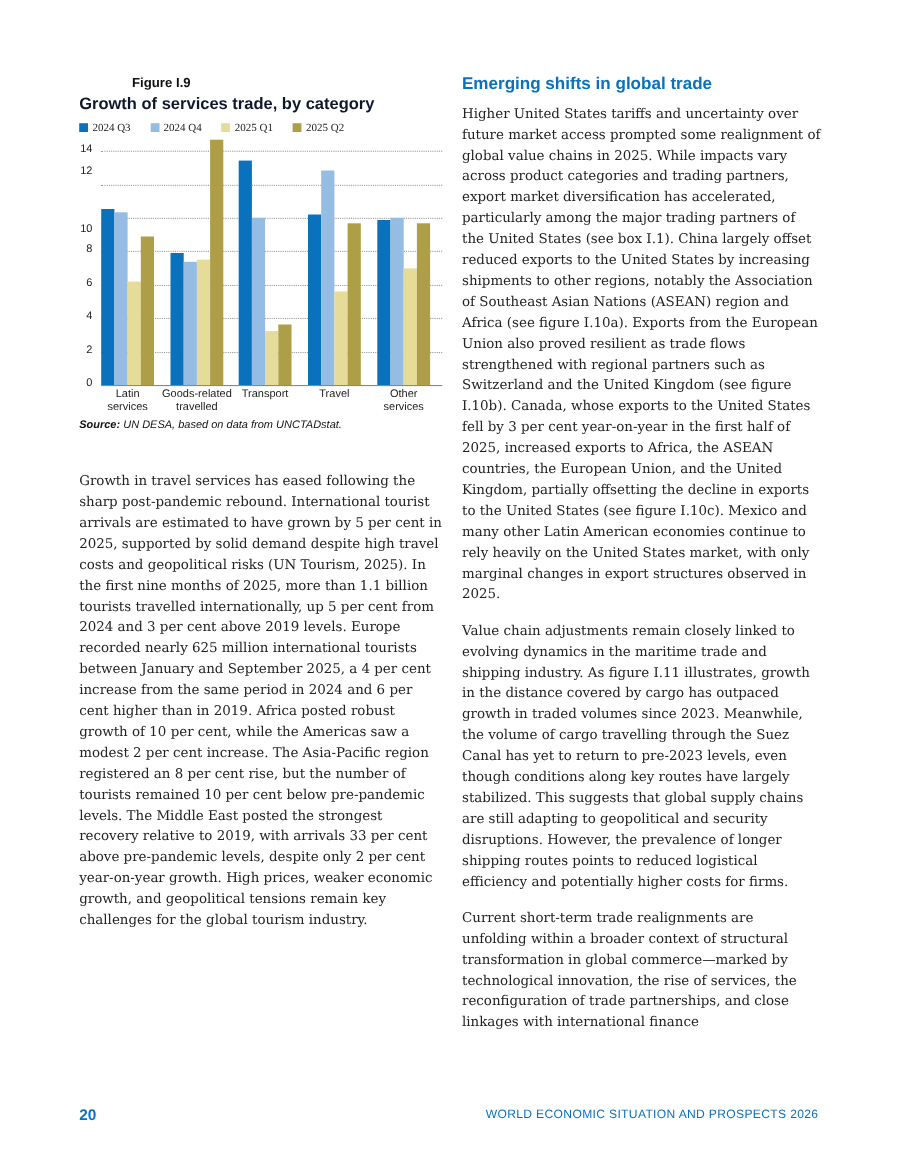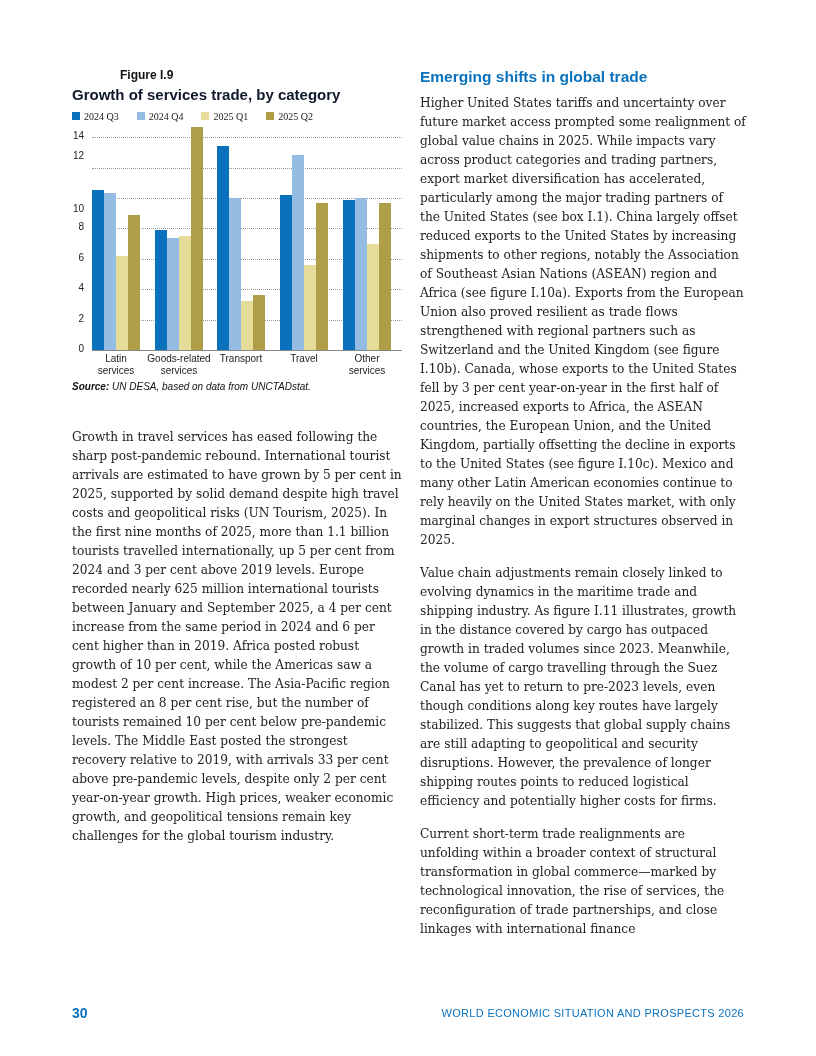--- a/index.html
+++ b/index.html
@@ -70,21 +70,21 @@
       <div class="bar" title="2024 Q4: 10.3" style="left: 32px; top: 70.44px; height: 156.56px; background: rgb(149, 188, 227);"></div>
       <div class="bar" title="2025 Q1: 6.2" style="left: 44px; top: 132.76px; height: 94.24px; background: rgb(230, 220, 154);"></div>
       <div class="bar" title="2025 Q2: 8.9" style="left: 56px; top: 91.72px; height: 135.28px; background: rgb(173, 158, 71);"></div>
       <div class="cat" style="left: 9px; top: 230px; white-space: pre-line;">Latin
 services</div>
       <div class="bar" title="2024 Q3: 7.9" style="left: 83px; top: 106.92px; height: 120.08px; background: rgb(10, 114, 189);"></div>
       <div class="bar" title="2024 Q4: 7.4" style="left: 95px; top: 114.52px; height: 112.48px; background: rgb(149, 188, 227);"></div>
       <div class="bar" title="2025 Q1: 7.5" style="left: 107px; top: 113px; height: 114px; background: rgb(230, 220, 154);"></div>
       <div class="bar" title="2025 Q2: 14.7" style="left: 119px; top: 3.56px; height: 223.44px; background: rgb(173, 158, 71);"></div>
       <div class="cat" style="left: 72px; top: 230px; white-space: pre-line;">Goods-related
-services</div>
+travelled</div>
       <div class="bar" title="2024 Q3: 13.4" style="left: 145px; top: 23.32px; height: 203.68px; background: rgb(10, 114, 189);"></div>
       <div class="bar" title="2024 Q4: 10" style="left: 157px; top: 75px; height: 152px; background: rgb(149, 188, 227);"></div>
       <div class="bar" title="2025 Q1: 3.2" style="left: 169px; top: 178.36px; height: 48.64px; background: rgb(230, 220, 154);"></div>
       <div class="bar" title="2025 Q2: 3.6" style="left: 181px; top: 172.28px; height: 54.72px; background: rgb(173, 158, 71);"></div>
       <div class="cat" style="left: 134px; top: 230px; white-space: pre-line;">Transport</div>
       <div class="bar" title="2024 Q3: 10.2" style="left: 208px; top: 71.96px; height: 155.04px; background: rgb(10, 114, 189);"></div>
       <div class="bar" title="2024 Q4: 12.8" style="left: 220px; top: 32.44px; height: 194.56px; background: rgb(149, 188, 227);"></div>
       <div class="bar" title="2025 Q1: 5.6" style="left: 232px; top: 141.88px; height: 85.12px; background: rgb(230, 220, 154);"></div>
       <div class="bar" title="2025 Q2: 9.7" style="left: 244px; top: 79.56px; height: 147.44px; background: rgb(173, 158, 71);"></div>
       <div class="cat" style="left: 197px; top: 230px; white-space: pre-line;">Travel</div>
@@ -100,14 +100,14 @@
   <p class="body" style="margin-top:36px;">Growth in travel services has eased following the sharp post-pandemic rebound. International tourist arrivals are estimated to have grown by 5 per cent in 2025, supported by solid demand despite high travel costs and geopolitical risks (UN Tourism, 2025). In the first nine months of 2025, more than 1.1 billion tourists travelled internationally, up 5 per cent from 2024 and 3 per cent above 2019 levels. Europe recorded nearly 625 million international tourists between January and September 2025, a 4 per cent increase from the same period in 2024 and 6 per cent higher than in 2019. Africa posted robust growth of 10 per cent, while the Americas saw a modest 2 per cent increase. The Asia-Pacific region registered an 8 per cent rise, but the number of tourists remained 10 per cent below pre-pandemic levels. The Middle East posted the strongest recovery relative to 2019, with arrivals 33 per cent above pre-pandemic levels, despite only 2 per cent year-on-year growth. High prices, weaker economic growth, and geopolitical tensions remain key challenges for the global tourism industry.</p>
 </div>
 
 <div class="right">
   <h2 class="sec-title">Emerging shifts in global trade</h2>
   <p class="body">Higher United States tariffs and uncertainty over future market access prompted some realignment of global value chains in 2025. While impacts vary across product categories and trading partners, export market diversification has accelerated, particularly among the major trading partners of the United States (see box I.1). China largely offset reduced exports to the United States by increasing shipments to other regions, notably the Association of Southeast Asian Nations (ASEAN) region and Africa (see figure I.10a). Exports from the European Union also proved resilient as trade flows strengthened with regional partners such as Switzerland and the United Kingdom (see figure I.10b). Canada, whose exports to the United States fell by 3 per cent year-on-year in the first half of 2025, increased exports to Africa, the ASEAN countries, the European Union, and the United Kingdom, partially offsetting the decline in exports to the United States (see figure I.10c). Mexico and many other Latin American economies continue to rely heavily on the United States market, with only marginal changes in export structures observed in 2025.</p>
   <p class="body">Value chain adjustments remain closely linked to evolving dynamics in the maritime trade and shipping industry. As figure I.11 illustrates, growth in the distance covered by cargo has outpaced growth in traded volumes since 2023. Meanwhile, the volume of cargo travelling through the Suez Canal has yet to return to pre-2023 levels, even though conditions along key routes have largely stabilized. This suggests that global supply chains are still adapting to geopolitical and security disruptions. However, the prevalence of longer shipping routes points to reduced logistical efficiency and potentially higher costs for firms.</p>
   <p class="body">Current short-term trade realignments are unfolding within a broader context of structural transformation in global commerce—marked by technological innovation, the rise of services, the reconfiguration of trade partnerships, and close linkages with international finance</p>
 </div>
 
-<div class="footer-num">30</div>
+<div class="footer-num">20</div>
 <div class="footer-title">WORLD ECONOMIC SITUATION AND PROSPECTS 2026</div>
 
 </body></html>

